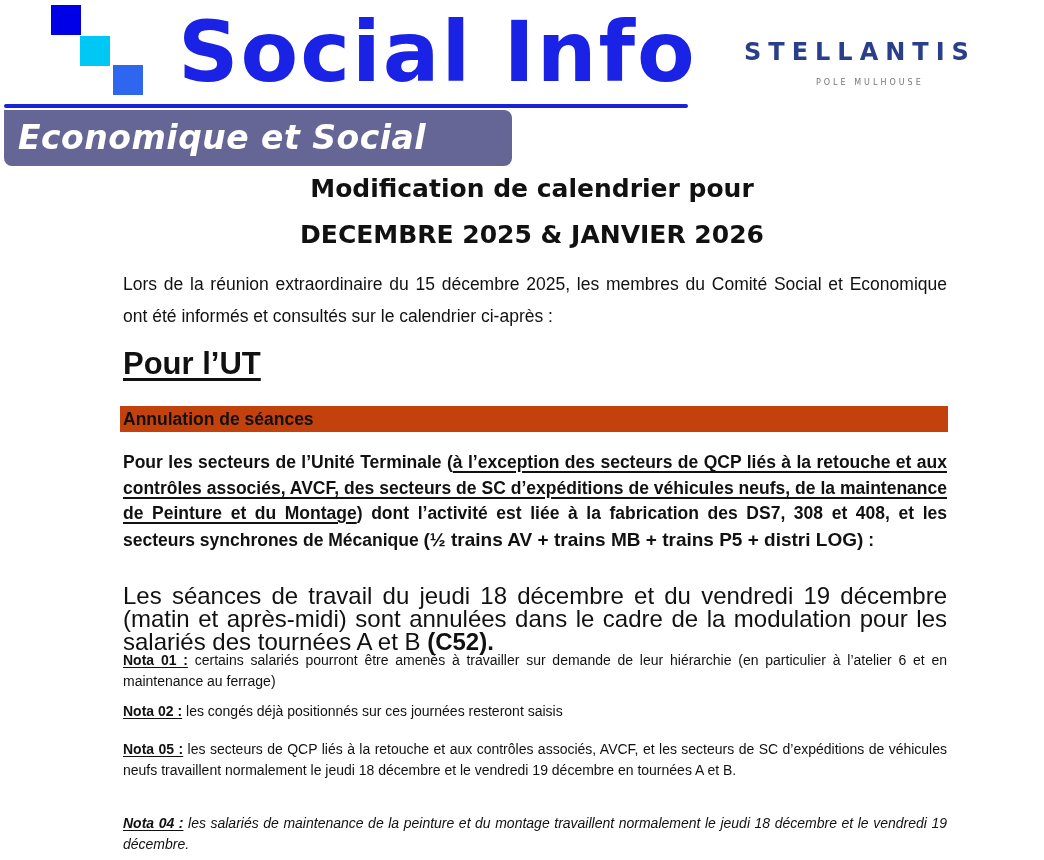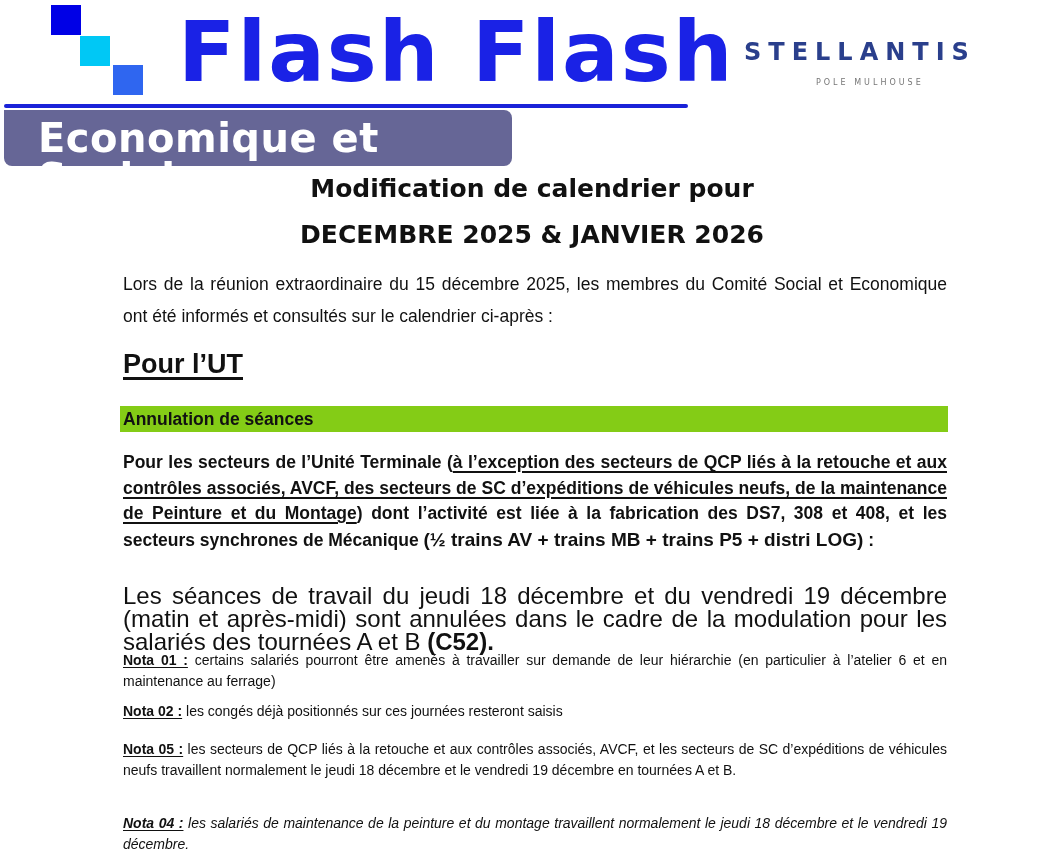--- a/index.html
+++ b/index.html
@@ -15,43 +15,43 @@
     font-family: "DejaVu Sans", sans-serif; font-weight: bold;
     font-size: 84px; line-height: 96px; color: #1a22e6; letter-spacing: 2px;
   }
   .header-line { position: absolute; left: 4px; top: 104px; width: 684px; height: 4px; background: #1a22d8; border-radius: 2px; }
   .banner {
     position: absolute; left: 4px; top: 110px; width: 508px; height: 56px;
     background: #666696; border-radius: 0 8px 8px 8px;
   }
   .banner-text {
     position: absolute; left: 14px; top: 8px;
-    font-family: "DejaVu Sans", sans-serif; font-weight: bold; 
-    font-size: 40px; line-height: 40px; color: #ffffff; letter-spacing: 0.5px; margin-left: 20px;
+    font-family: "DejaVu Sans", sans-serif; font-weight: bold; font-style: italic;
+    font-size: 33px; line-height: 40px; color: #ffffff; letter-spacing: 0.5px;
   }
   .logo { position: absolute; left: 744px; top: 30px; width: 250px; height: 62px; }
   .logo-word {
     position: absolute; left: 0; top: 8px;
     font-family: "DejaVu Sans", sans-serif; font-weight: bold; font-size: 24px;
     letter-spacing: 7px; color: #2a3f8c; line-height: 28px;
   }
   .logo-sub {
     position: absolute; left: 72px; top: 48px;
     font-family: "DejaVu Sans", sans-serif; font-size: 8px; letter-spacing: 3px; color: #777;
   }
 
   
   .doc-title { position: absolute; left: 0; width: 1064px; text-align: center; font-family: "DejaVu Sans", sans-serif; font-weight: bold; color: #111; }
   .t1 { top: 172px; font-size: 25px; line-height: 34px; }
   .t2 { top: 218px; font-size: 25px; line-height: 34px; }
 
   .content { position: absolute; left: 123px; width: 824px; }
   .intro { top: 268px; font-size: 17.5px; line-height: 32px; text-align: justify; }
-  .section-heading { position: absolute; left: 123px; top: 344px; font-size: 27px; font-weight: bold; text-decoration: underline; text-decoration-thickness: 3px; text-underline-offset: 4px; line-height: 40px; }
-  .subhead-bar { position: absolute; left: 120px; top: 406px; width: 828px; height: 26px; background: #84cc16; }
+  .section-heading { position: absolute; left: 123px; top: 344px; font-size: 31px; font-weight: bold; text-decoration: underline; text-decoration-thickness: 3px; text-underline-offset: 4px; line-height: 40px; }
+  .subhead-bar { position: absolute; left: 120px; top: 406px; width: 828px; height: 26px; background: #c2410c; }
   .subhead-text { position: absolute; left: 3px; top: 2px; font-size: 17.5px; font-weight: bold; line-height: 22px; }
 
   .main-para { top: 450px; font-size: 17.5px; font-weight: bold; line-height: 25.5px; text-align: justify; }
   .main-para u { text-decoration-thickness: 2px; text-underline-offset: 3px; }
   .main-para .small { font-size: 19px; }
   .cancel-para { top: 584px; font-size: 24px; line-height: 23px; text-align: justify; }
   .cancel-para b { font-weight: bold; }
 
   .nota { font-size: 14px; line-height: 21px; text-align: justify; }
   .nota .lbl { font-weight: bold; text-decoration: underline; text-underline-offset: 2px; }
@@ -60,21 +60,21 @@
   .n3 { top: 739px; }
   .n4 { top: 813px; font-style: italic; }
 </style>
 </head>
 <body>
 
 <div>
   <div class="sq sq1"></div>
   <div class="sq sq2"></div>
   <div class="sq sq3"></div>
-  <div class="flash-title">Flash Flash</div>
+  <div class="flash-title">Social Info</div>
   <div class="header-line"></div>
   <div class="banner">
     <div class="banner-text">Economique et Social</div>
   </div>
   <div class="logo">
     <div class="logo-word">STELLANTIS</div>
     <div class="logo-sub">POLE MULHOUSE</div>
   </div>
 </div>
 

